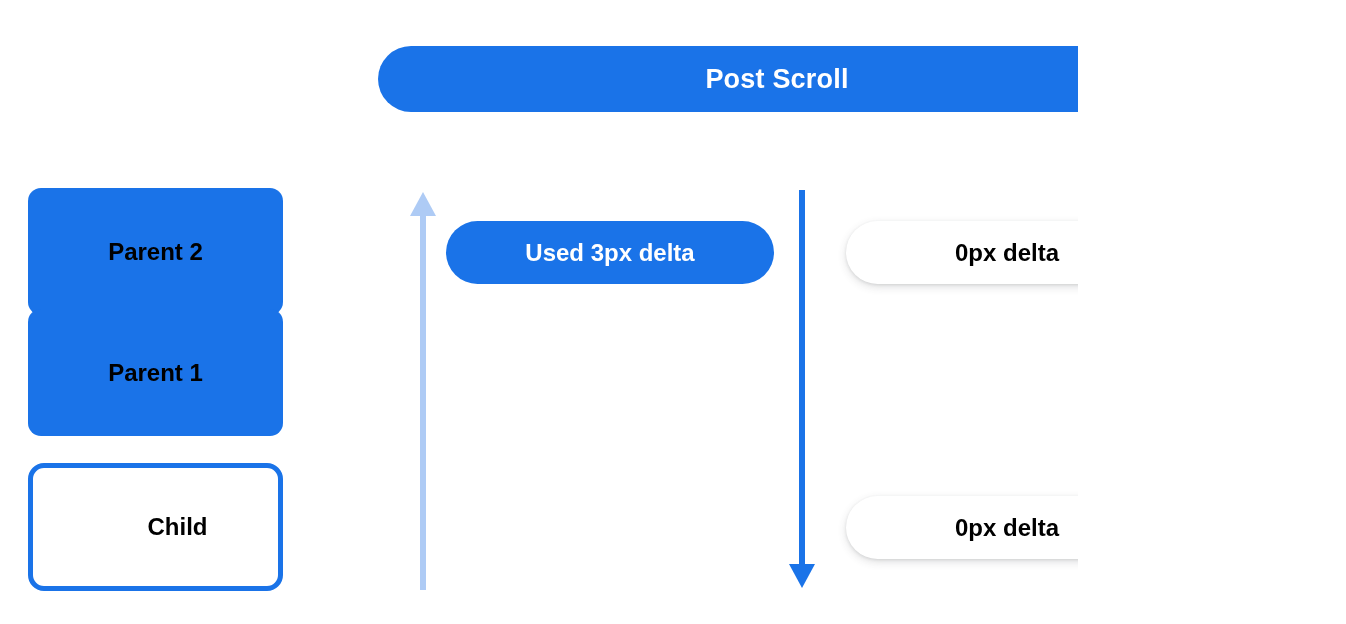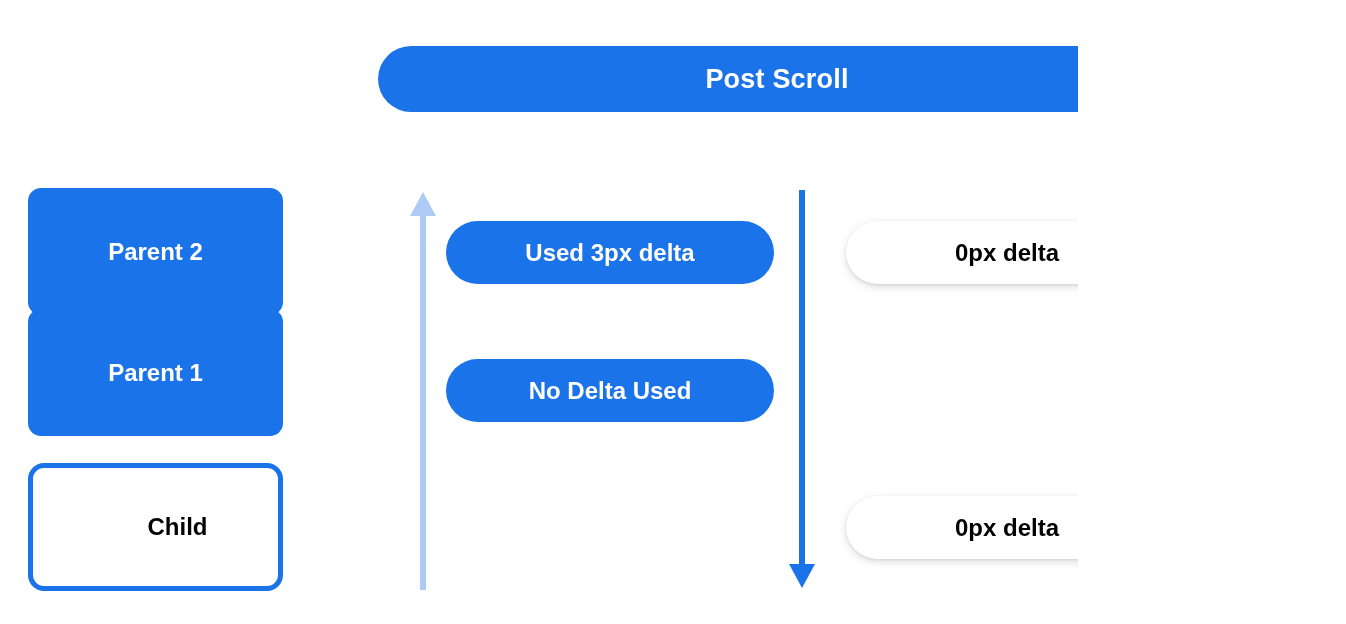--- a/index.html
+++ b/index.html
@@ -50,21 +50,21 @@
     border-radius: 13px;
     display: flex;
     align-items: center;
     justify-content: center;
     box-sizing: border-box;
   }
   .stack-box.filled {
     background: #1a73e8;
   }
   .stack-box.filled .box-label {
-    color: #ffffff;
+    color: #000000;
     font-size: 24px;
     font-weight: bold;
     line-height: 1;
   }
   .stack-box.outlined {
     background: #ffffff;
     border: 5px solid #1a73e8;
     border-radius: 16px;
     padding-left: 44px;
   }
@@ -163,23 +163,20 @@
 
   <svg class="arrow-svg" id="arrow-down-wrap" viewBox="0 0 42 400">
     <rect x="18" y="0" width="6" height="382" fill="#1a73e8"></rect>
     <polygon points="21,398 34,374 8,374" fill="#1a73e8"></polygon>
   </svg>
 
   <div class="pill-blue" id="pill-used-delta">
     <span class="pill-label">Used 3px delta</span>
   </div>
 
-  <div class="pill-blue" id="pill-no-delta">
-    <span class="pill-label">No Delta Used</span>
-  </div>
 
   <div class="pill-white" id="pill-delta-top">
     <span class="pill-label">0px delta</span>
   </div>
 
   <div class="pill-white" id="pill-delta-bottom">
     <span class="pill-label">0px delta</span>
   </div>
 
 </div>

